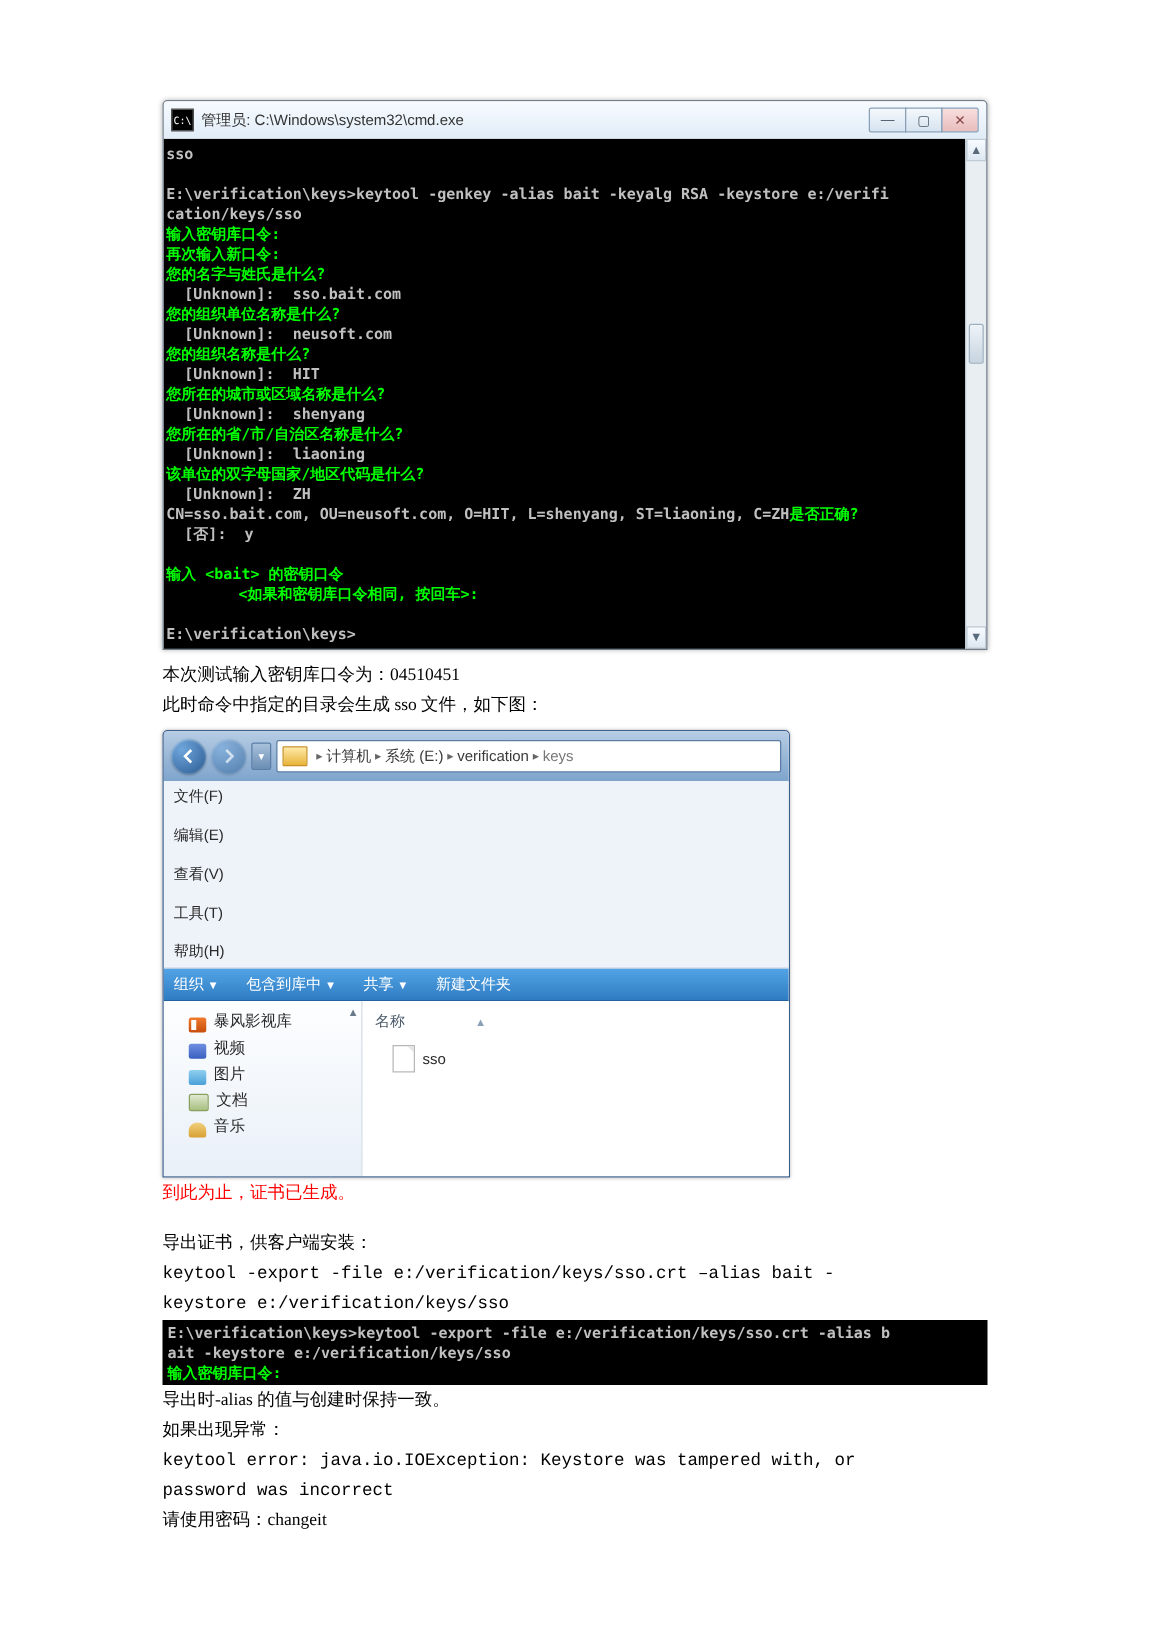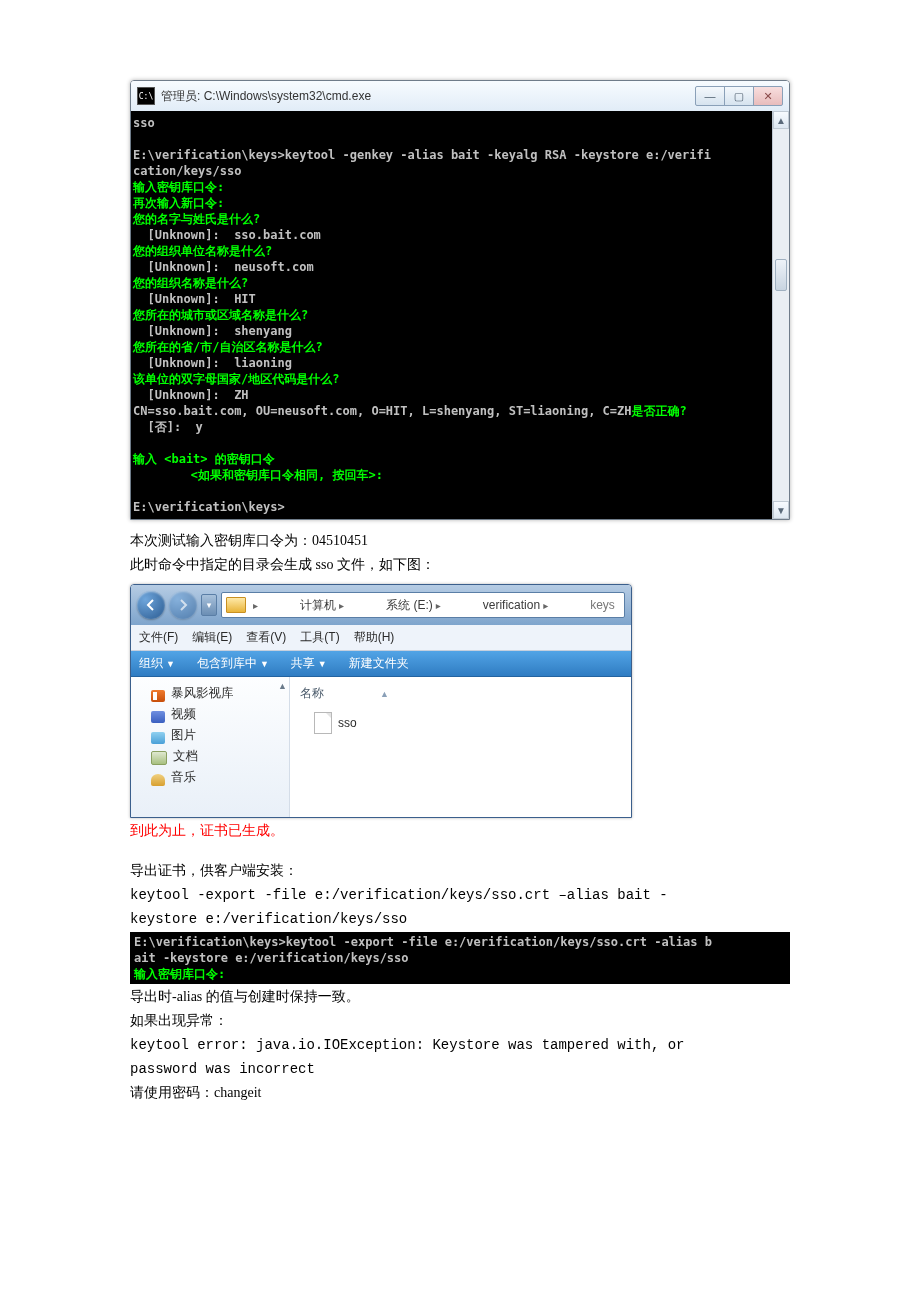--- a/index.html
+++ b/index.html
@@ -160,30 +160,31 @@
     color: #3a3a3a;
     overflow: hidden;
   }
   .addr-bar .folder-chip {
     width: 18px; height: 14px;
     background: linear-gradient(#ffe9a8, #e8b43a);
     border: 1px solid #c99020;
     border-radius: 1px;
     margin-right: 4px;
   }
-  .addr-bar .crumb { color: #3a3a3a; white-space: nowrap; margin-left: 39px; }
+  .addr-bar .crumb { color: #3a3a3a; white-space: nowrap; }
   .addr-bar .crumb.last { color: #777; }
   .addr-bar .sep { color: #666; margin: 0 3px; font-size: 10px; }
 
   .exp-menu {
     background: #eef3fa;
     border-bottom: 1px solid #c6d0de;
     padding: 4px 8px;
     display: flex; gap: 14px;
     color: #2a2a2a;
+    flex-direction: column;
   }
 
   .exp-toolbar {
     background: linear-gradient(#52a4e6, #2f7cc2);
     color: #fff;
     padding: 4px 8px;
     display: flex; gap: 22px;
     border-bottom: 1px solid #2363a0;
     align-items: flex-end;
   }

